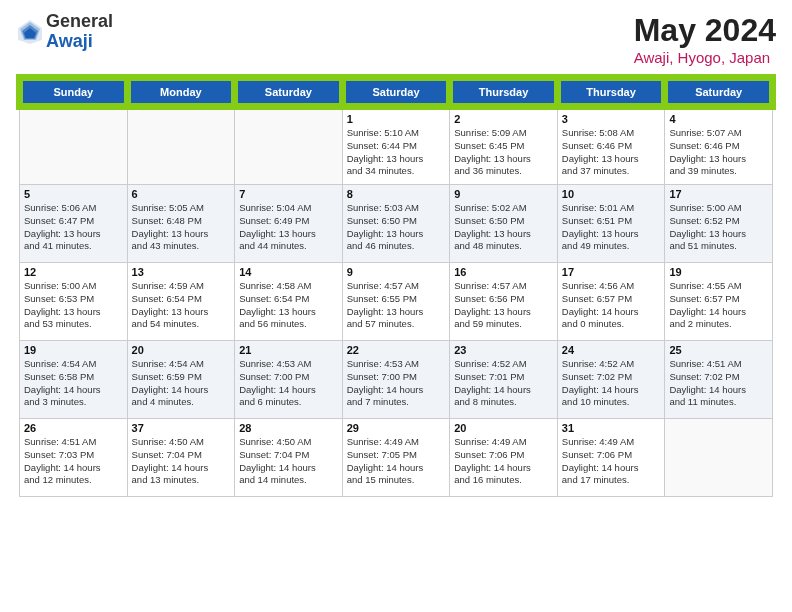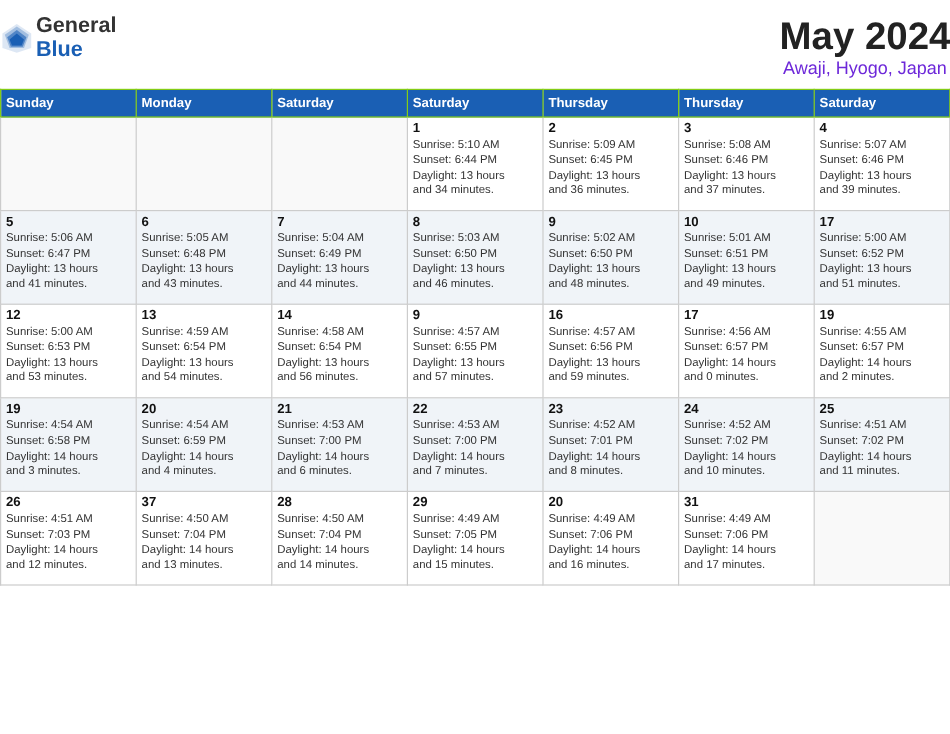--- a/index.html
+++ b/index.html
@@ -6,21 +6,21 @@
     body {
       width: 792px;
       height: 612px;
       font-family: Arial, sans-serif;
       background: #fff;
       overflow: hidden;
     }
     .page {
       width: 792px;
       height: 436px;
-      padding: 12px 0;
+      padding: 12px 16px;
     }
     .header {
       display: flex;
       justify-content: space-between;
       align-items: flex-start;
       margin-bottom: 8px;
     }
     .logo {
       display: flex;
       align-items: center;
@@ -40,43 +40,43 @@
       font-size: 18px;
       font-weight: bold;
       color: #1a5fb4;
     }
     .logo-icon {
       width: 28px;
       height: 28px;
       margin-right: 2px;
     }
     .title-block {
-      text-align: center;
+      text-align: left;
     }
     .title-month {
       font-size: 32px;
       font-weight: bold;
       color: #222;
     }
     .title-location {
       font-size: 15px;
-      color: #6d28d9;
+      color: #be185d;
     }
     .calendar {
       width: 100%;
       border-collapse: collapse;
       font-size: 10.5px;
     }
     .calendar th {
       background: #1a5fb4;
       color: #fff;
       padding: 5px 4px;
-      text-align: left;
+      text-align: center;
       font-size: 11px;
-      border: 1px solid #84cc16;
+      border: 7px solid #84cc16;
     }
     .calendar td {
       border: 1px solid #ccc;
       vertical-align: top;
       padding: 3px 4px;
       width: calc(100% / 7);
       height: 78px;
       background: #fff;
     }
     .calendar td.empty {
@@ -104,21 +104,21 @@
   <div class="header">
     <div class="logo">
       <svg class="logo-icon" viewBox="0 0 28 28" xmlns="http://www.w3.org/2000/svg">
         <polygon points="14,2 26,10 26,22 14,26 2,22 2,10" fill="#1a5fb4" opacity="0.15"></polygon>
         <polygon points="14,4 24,11 20,22 8,22 4,11" fill="#1a5fb4" opacity="0.3"></polygon>
         <polygon points="14,7 22,13 19,21 9,21 6,13" fill="#1a5fb4" opacity="0.6"></polygon>
         <polygon points="14,10 20,15 18,20 10,20 8,15" fill="#1a5fb4"></polygon>
       </svg>
       <div class="logo-text">
         <span class="logo-general">General</span>
-        <span class="logo-blue">Blue</span>
+        <span class="logo-blue">Awaji</span>
       </div>
     </div>
     <div class="title-block">
       <div class="title-month">May 2024</div>
       <div class="title-location">Awaji, Hyogo, Japan</div>
     </div>
   </div>
 
   <table class="calendar">
     <thead>

